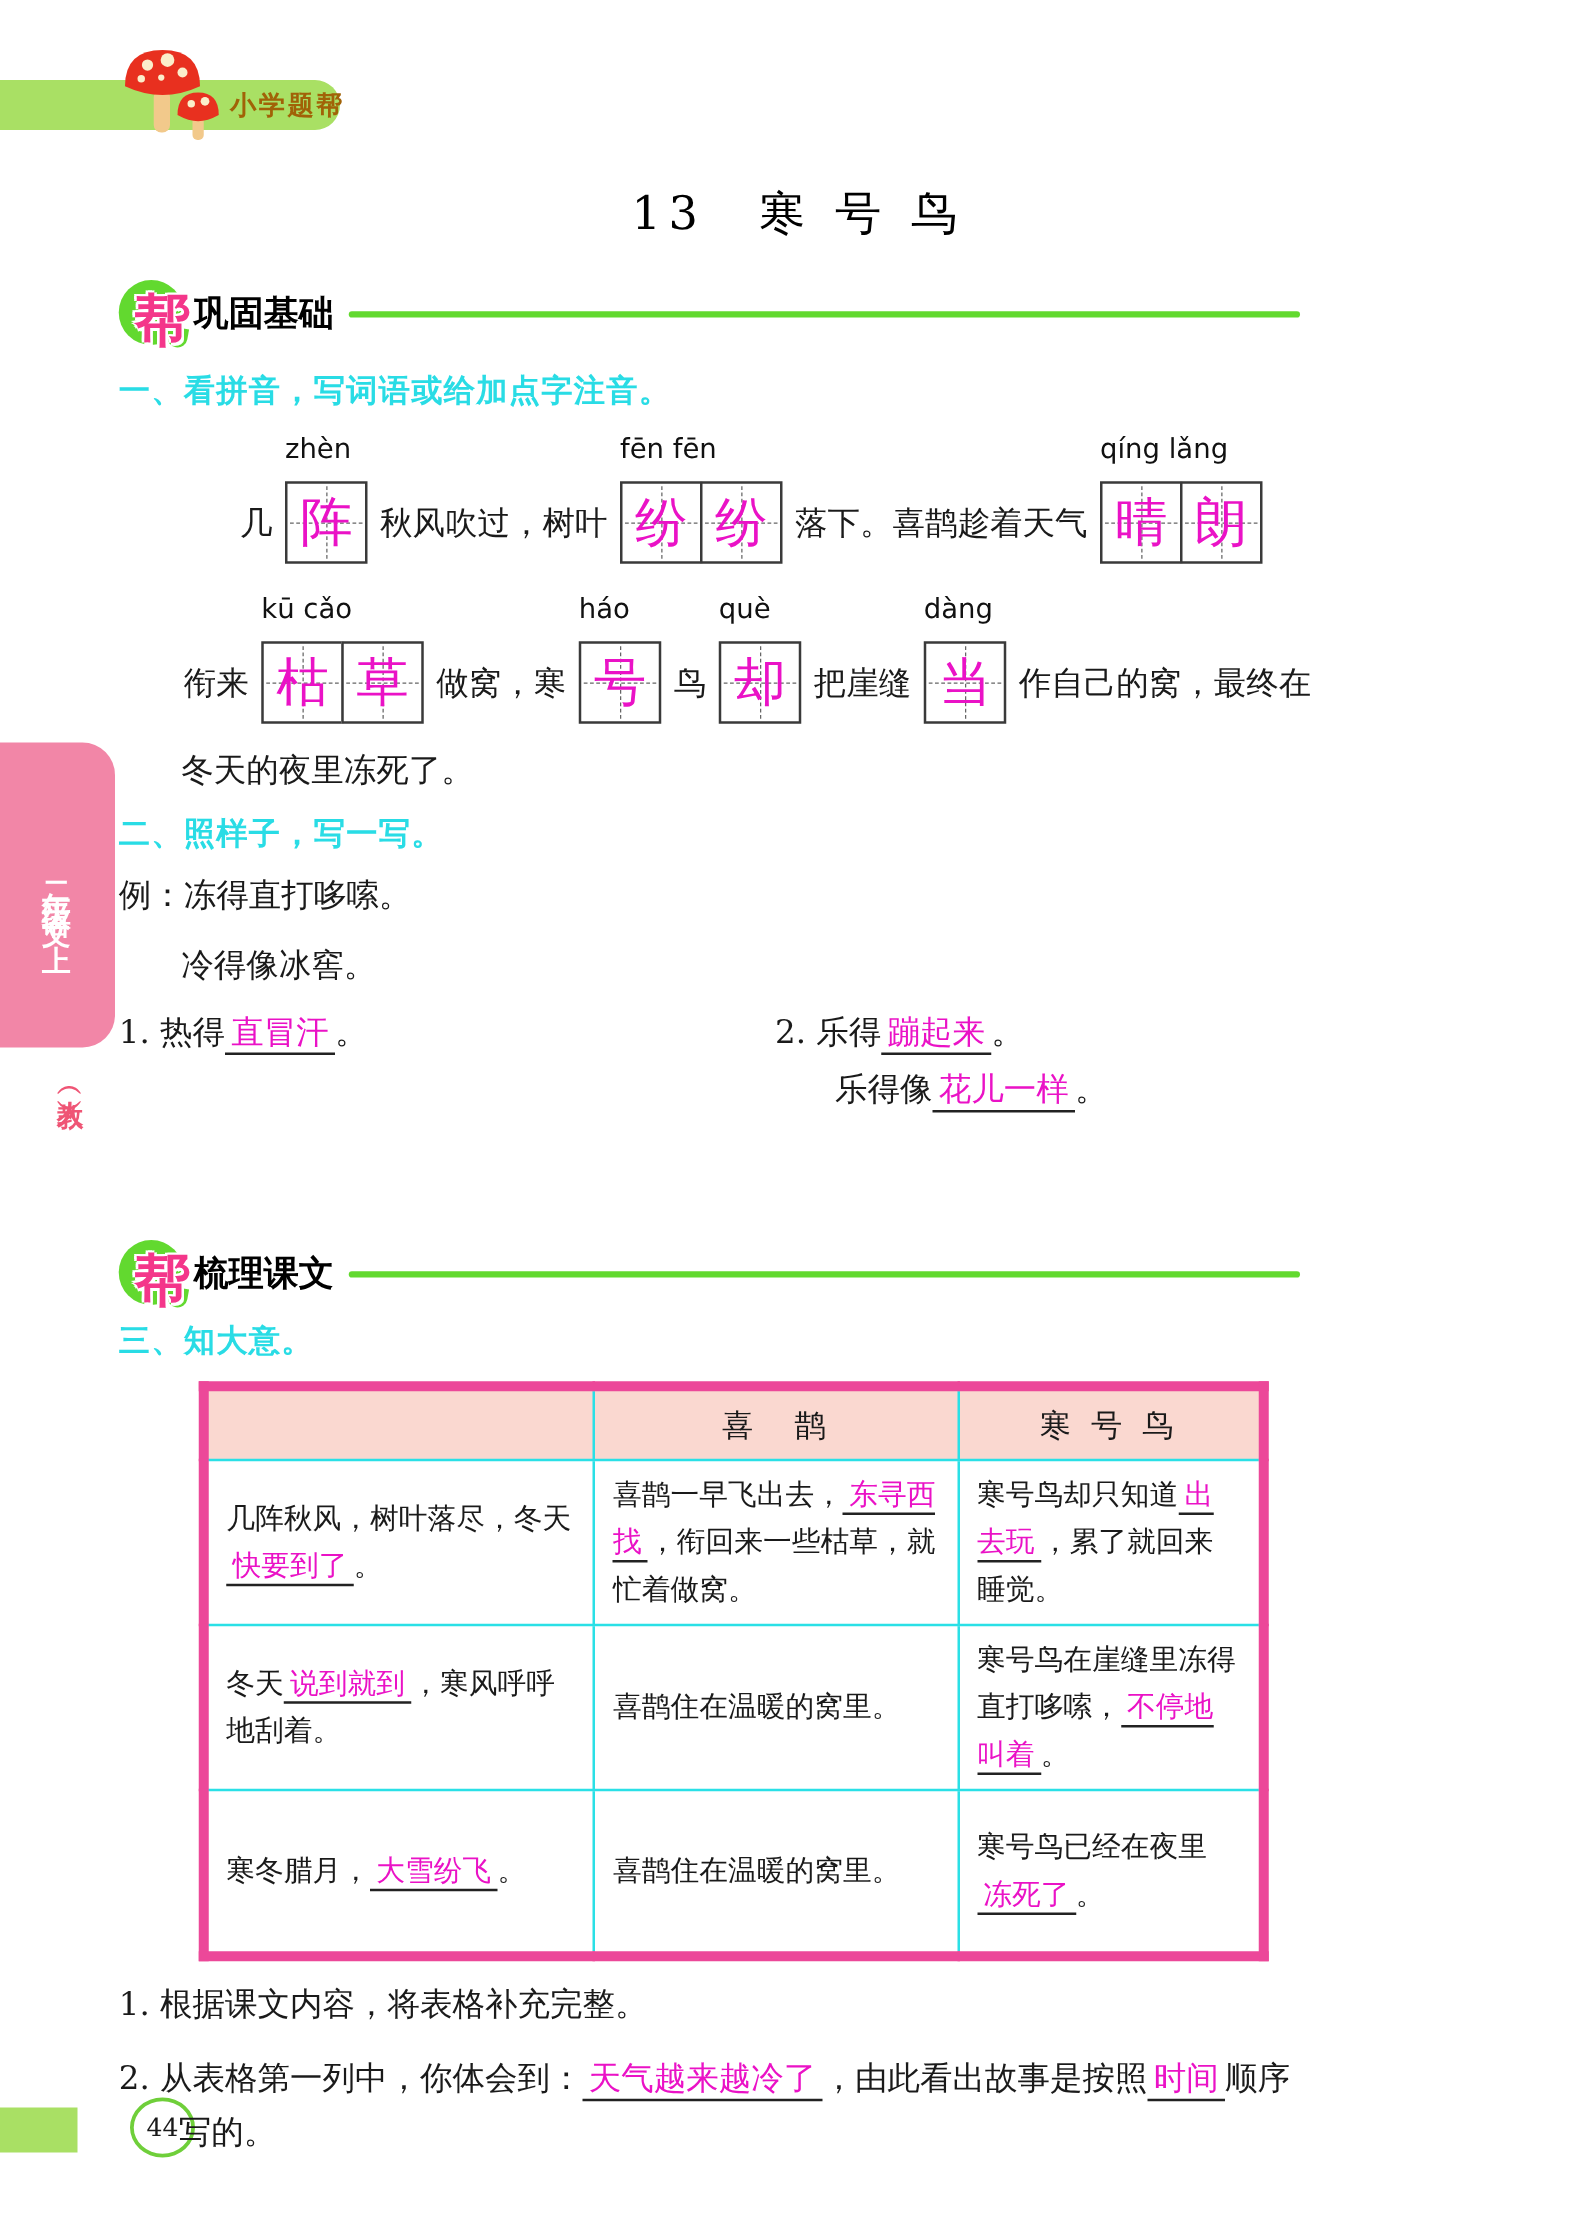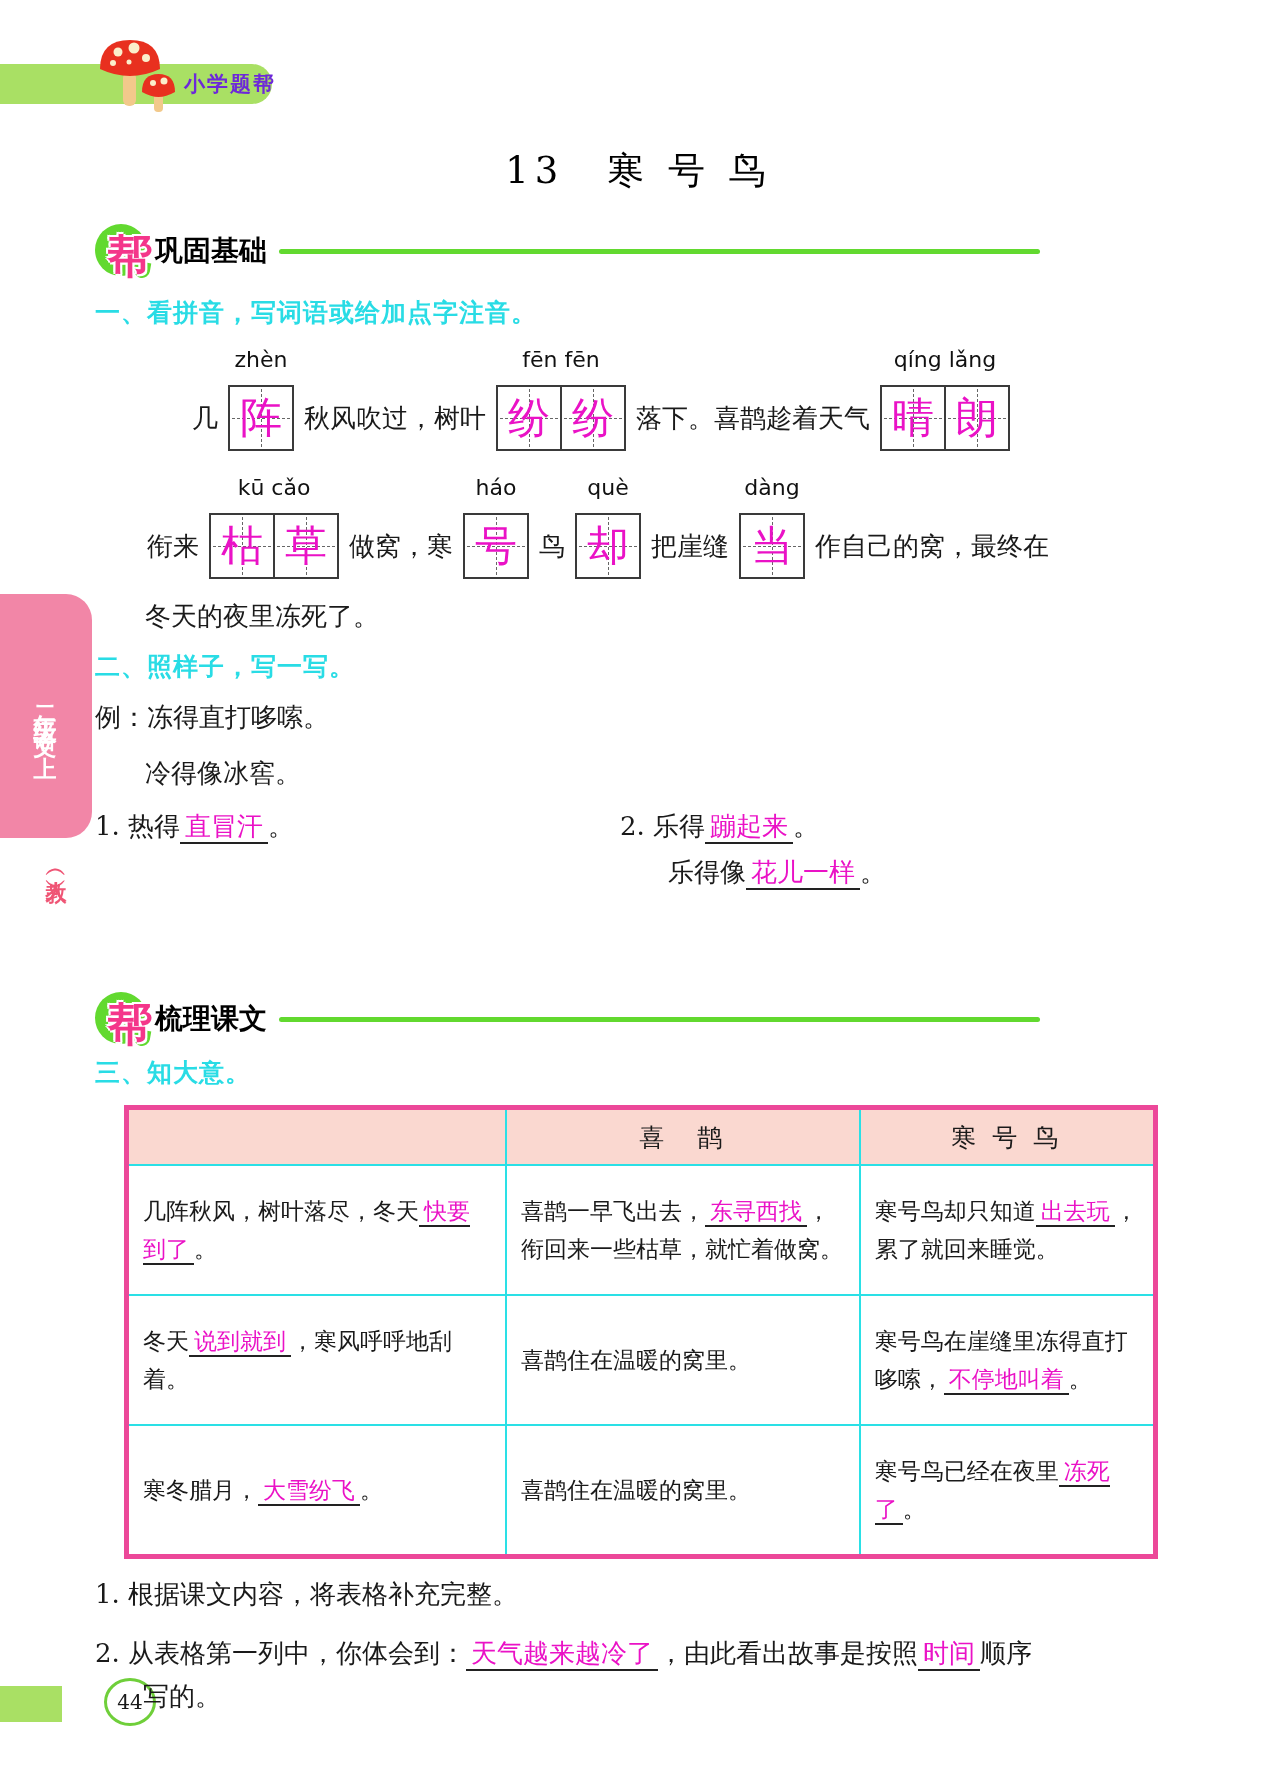--- a/index.html
+++ b/index.html
@@ -4,21 +4,21 @@
 <style>
   html,body{margin:0;padding:0;}
   body{
     width:1277px;height:1773px;background:#ffffff;position:relative;overflow:hidden;
     font-family:"DejaVu Serif","Liberation Serif",serif;color:#1a1a1a;
   }
   
   .banner-pill{position:absolute;top:64px;left:0;width:272px;height:40px;
     background:#a9e064;border-radius:0 20px 20px 0;}
   .brand{position:absolute;top:70px;left:184px;font-family:"Liberation Sans",sans-serif;
-    font-weight:bold;font-size:21px;color:#6d28d9;letter-spacing:2px;}
+    font-weight:bold;font-size:21px;color:#a16207;letter-spacing:2px;}
   .mushrooms{position:absolute;top:36px;left:96px;}
   
   .lesson-title{position:absolute;top:146px;left:0;width:100%;text-align:center;
     font-size:37px;font-weight:normal;letter-spacing:6px;color:#000;}
   
   .side-tab{position:absolute;top:594px;left:0;width:92px;height:244px;background:#f286a7;
     border-radius:0 26px 26px 0;display:flex;align-items:center;justify-content:center;}
   .side-tab span{writing-mode:vertical-rl;color:#fff;font-family:"Liberation Sans",sans-serif;
     font-weight:bold;font-size:23px;letter-spacing:7px;}
   .side-edition{position:absolute;top:862px;left:42px;writing-mode:vertical-rl;
@@ -44,42 +44,42 @@
   .sec-rule{flex:1;height:5px;background:#62d92f;border-radius:3px;margin-left:12px;}
   
   .qhead{font-family:Liberation Mono, monospace;font-weight:bold;font-size:25px;
     color:#29dce5;letter-spacing:1px;}
   .mt16{margin-top:16px;} .mt24{margin-top:8px;}
   
   .pyrow{display:flex;align-items:center;margin-top:56px;font-size:26px;white-space:nowrap;}
   .pyrow.second{margin-top:62px;}
   .txt{margin:0 2px;}
   .bgroup{position:relative;display:inline-flex;margin:0 8px;}
-  .pinyin{position:absolute;top:-38px;left:0;right:0;text-align:center;
+  .pinyin{position:absolute;top:-38px;left:0;right:0;
     font-family:"DejaVu Sans","Liberation Sans",sans-serif;font-size:22px;color:#111;white-space:nowrap;}
   .cbox{position:relative;width:66px;height:66px;border:2px solid #3a3a3a;box-sizing:border-box;
     display:flex;align-items:center;justify-content:center;
     font-size:42px;color:#ea12c6;background:#fff;}
   .cbox + .cbox{margin-left:-2px;}
   .cbox::before{content:"";position:absolute;left:50%;top:2px;bottom:2px;border-left:1px dashed #666;}
   .cbox::after{content:"";position:absolute;top:50%;left:2px;right:2px;border-top:1px dashed #666;}
   .cbox i{position:relative;z-index:1;font-style:normal;}
   .plain-line{font-size:26px;margin-top:20px;margin-left:50px;}
   .indent50{margin-left:50px;}
   .indent95{margin-left:95px;}
   
   .ex-line{font-size:26px;margin-top:12px;line-height:44px;}
   .ans-grid{display:grid;grid-template-columns:525px auto;margin-top:8px;font-size:26px;line-height:46px;}
   .ua{color:#ea12c6;border-bottom:2px solid #222;padding:0 5px 1px;}
   .ans-item .l2{margin-left:48px;}
   
   .sec2{margin-top:95px;}
   
-  .sum-table{border-collapse:collapse;margin-top:16px;margin-left:29px;width:1034px;
-    border:5px solid #ec4899;font-size:23px;}
+  .sum-table{border-collapse:collapse;margin-top:16px;margin-left:64px;width:856px;
+    border:8px solid #ec4899;font-size:23px;}
   .sum-table th,.sum-table td{border:2px solid #2ae0e6;vertical-align:middle;}
   .sum-table th{background:#fad8d0;height:52px;font-weight:normal;font-size:25px;letter-spacing:4px;}
   .sum-table td{padding:8px 14px;line-height:38px;height:112px;}
   .sum-table col.c1{width:322px;} .sum-table col.c2{width:300px;} .sum-table col.c3{width:251px;}
   
   .note{font-size:26px;line-height:43px;margin-top:14px;}
   .note.hang{padding-left:48px;text-indent:-48px;margin-top:16px;}
 </style>
 </head>
 <body>

